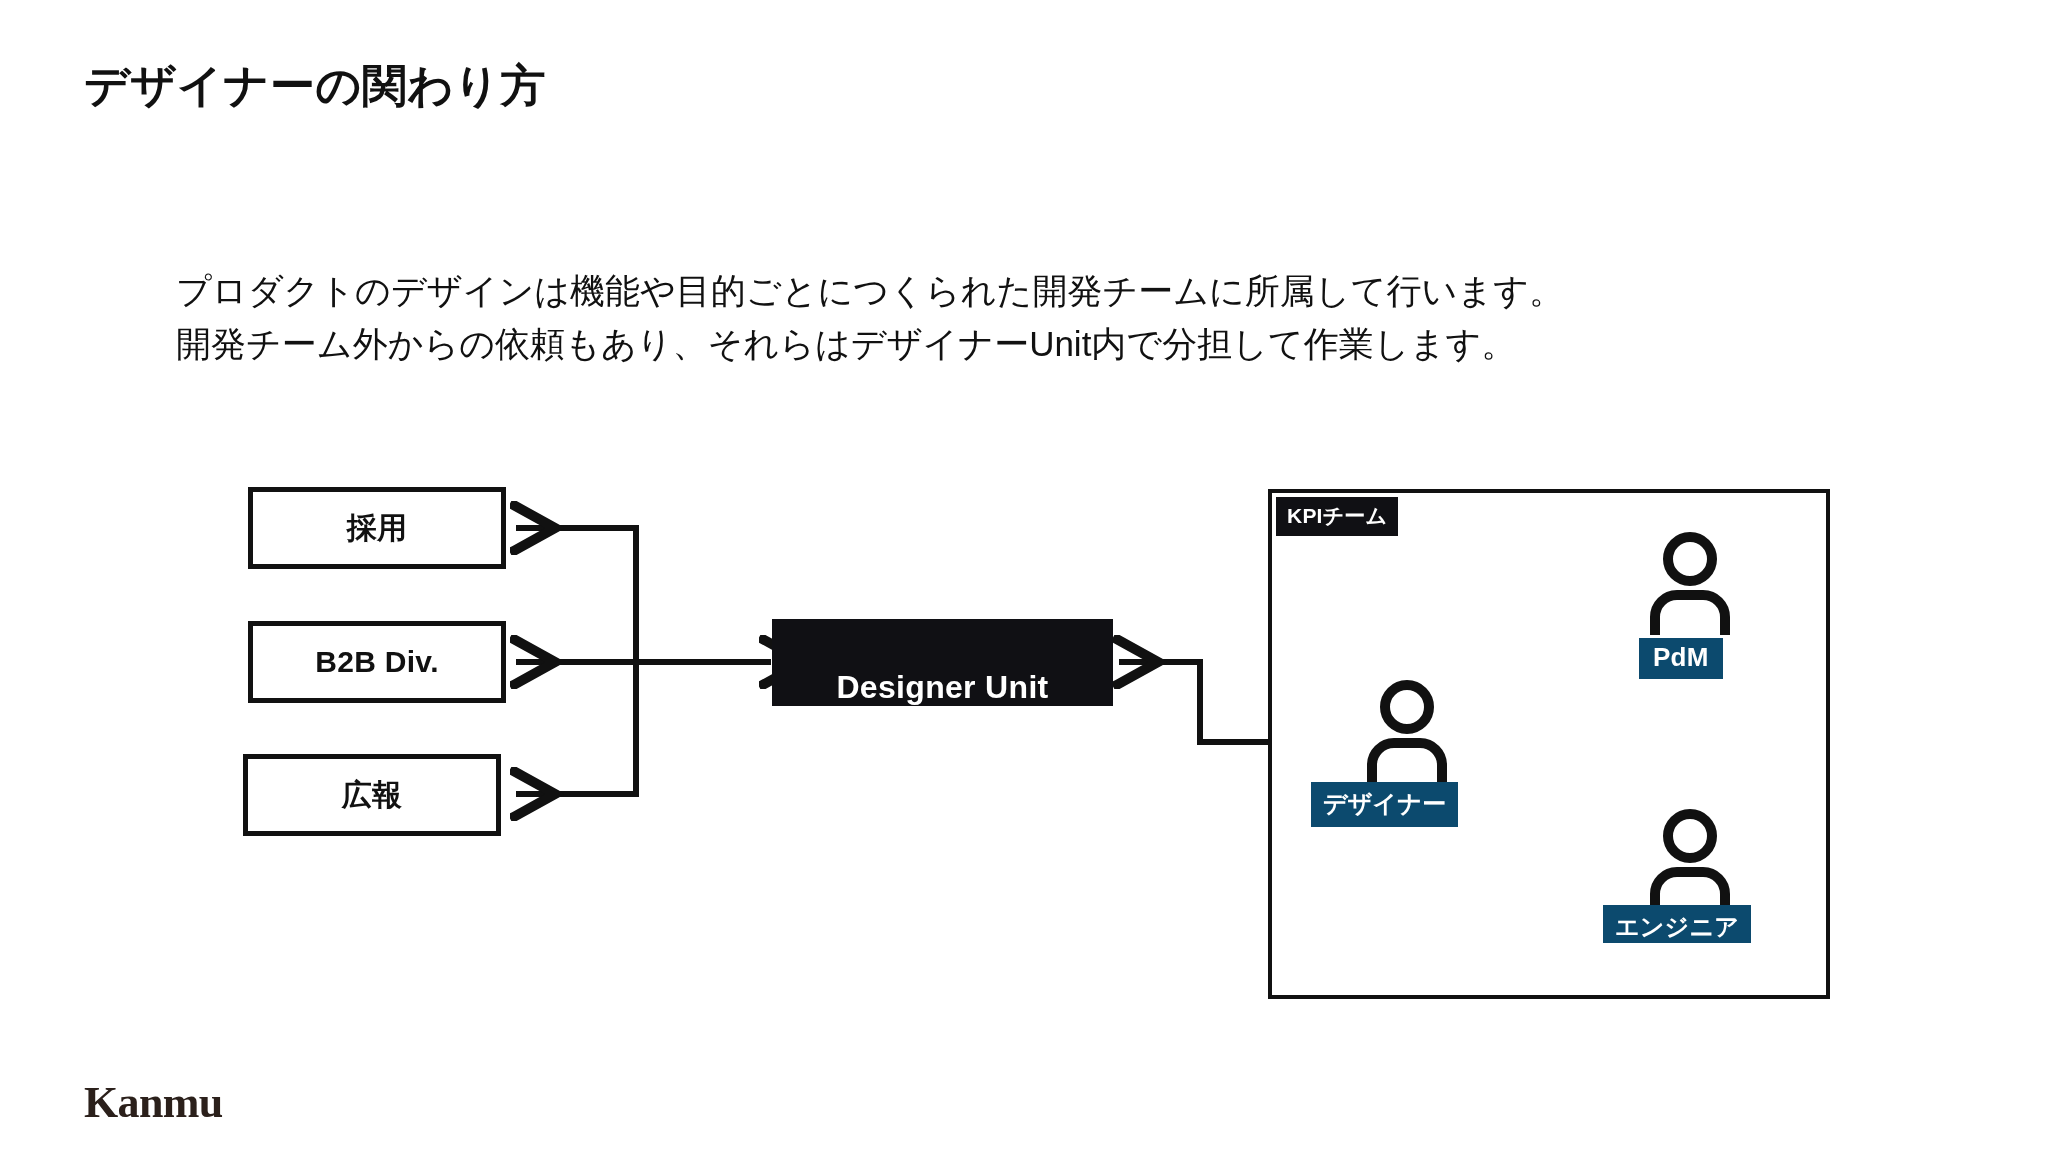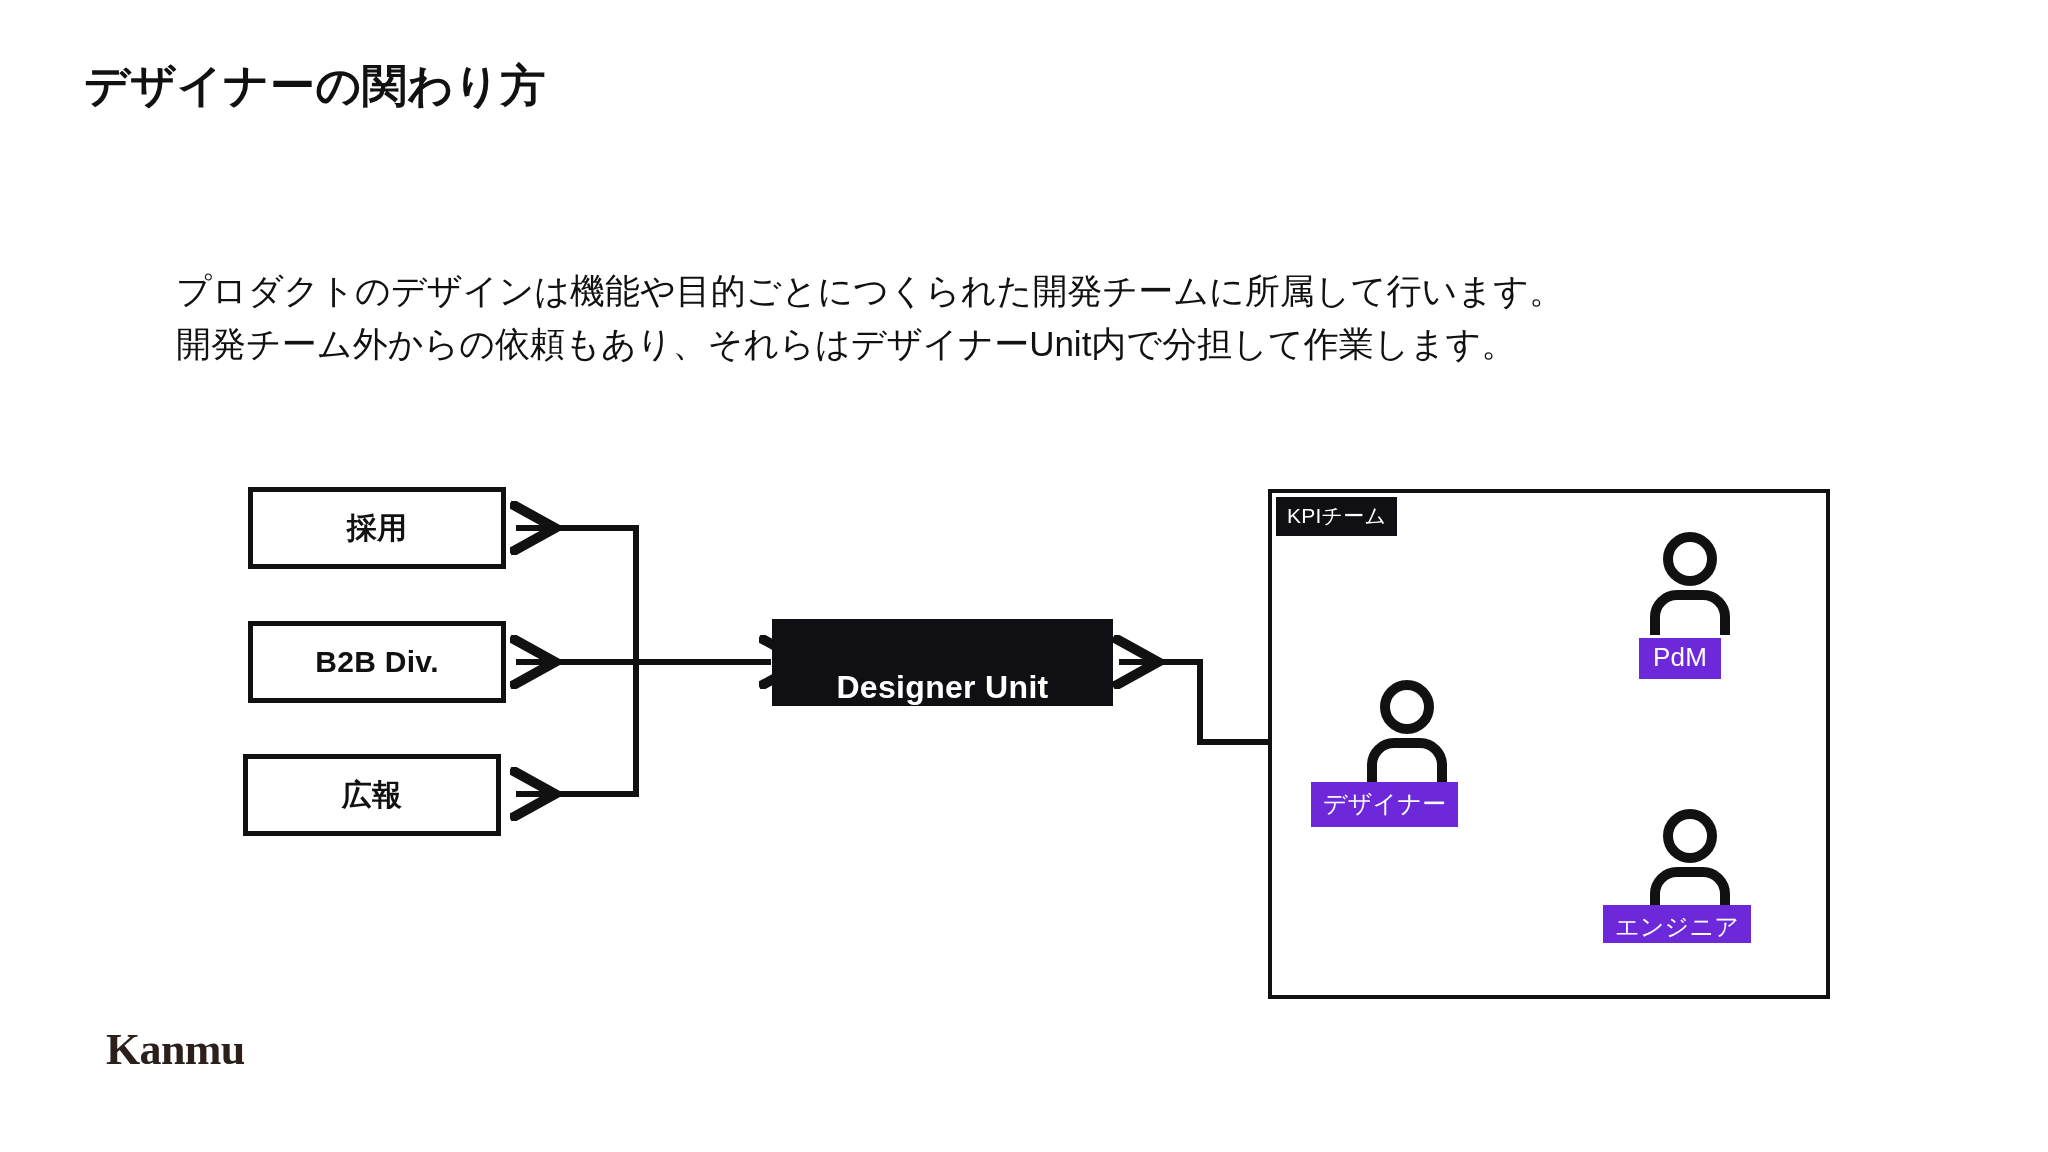--- a/index.html
+++ b/index.html
@@ -106,43 +106,43 @@
     border: 4px solid #111111;
     background: #ffffff;
   }
   #kpi-team-label {
     position: absolute;
     left: 1276px;
     top: 497px;
     background: #101014;
     color: #ffffff;
     font-size: 21px;
-    font-weight: 400;
+    font-weight: 700;
     padding: 5px 11px 6px 11px;
     letter-spacing: 0.01em;
     white-space: nowrap;
   }
 
   
   .person {
     position: absolute;
     width: 86px;
     height: 104px;
   }
   #person-designer { left: 1364px; top: 679px; }
   #person-pdm      { left: 1647px; top: 531px; }
   #person-engineer { left: 1647px; top: 808px; }
 
   .person svg { display: block; width: 86px; height: 104px; }
 
   .role-label {
     position: absolute;
-    background: #6d28d9;
+    background: #0c4a6e;
     color: #ffffff;
-    font-weight: 400;
+    font-weight: 700;
     letter-spacing: 0.01em;
     white-space: nowrap;
     text-align: center;
   }
   #role-label-designer {
     left: 1311px; top: 782px;
     font-size: 24px;
     padding: 6px 12px 7px 12px;
   }
   #role-label-pdm {
@@ -153,27 +153,26 @@
   #role-label-engineer {
     left: 1603px; top: 905px;
     font-size: 24px;
     padding: 6px 12px 0 12px;
   }
 
   
   #kanmu-logo {
     position: absolute;
     left: 84px;
-    top: 1024px;
+    top: 1077px;
     font-size: 44px;
     font-weight: 700;
     font-family: "Liberation Serif", "DejaVu Serif", serif;
     letter-spacing: -0.015em;
     color: #2b201b;
-    margin-left: 22px;
   }
 </style>
 </head>
 <body>
 
 <div id="slide-title">デザイナーの関わり方</div>
 
 <div id="body-copy">
   <span class="body-line">プロダクトのデザインは機能や目的ごとにつくられた開発チームに所属して行います。</span>
   <span class="body-line">開発チーム外からの依頼もあり、それらはデザイナーUnit内で分担して作業します。</span>

